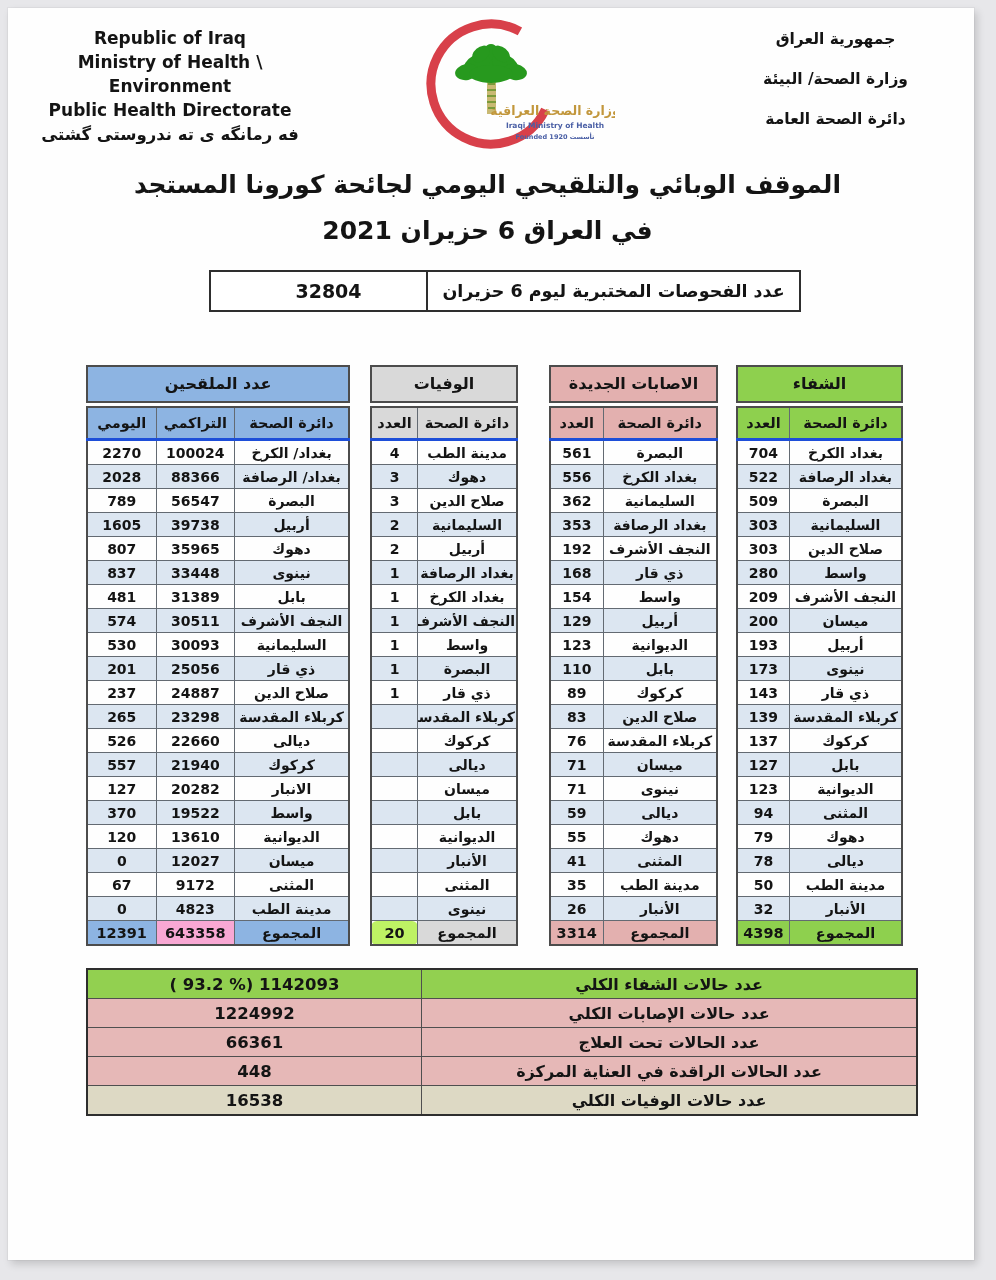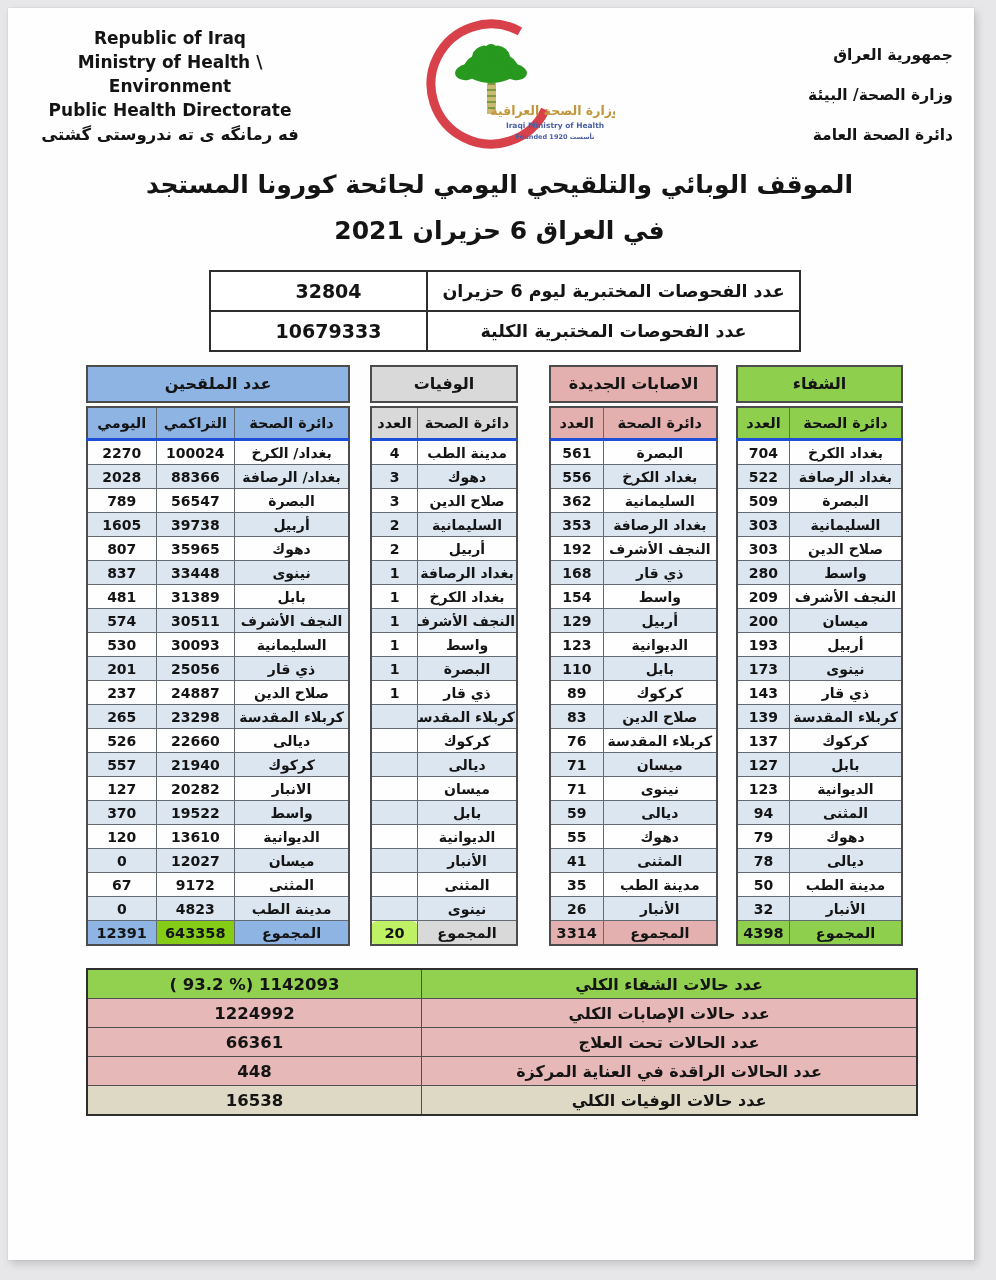--- a/index.html
+++ b/index.html
@@ -12,25 +12,25 @@
   }
   .page{
     position:absolute;left:8px;top:8px;width:966px;height:1252px;
     background:#fefefe;
     box-shadow:3px 4px 8px rgba(0,0,0,.16), 0 0 0 1px rgba(0,0,0,.03);
   }
   
   .hdr-left{position:absolute;left:20px;top:26px;width:300px;text-align:center;}
   .hdr-left .en{font-size:17px;line-height:24px;}
   .hdr-left .ku{font-size:16.5px;line-height:26px;direction:rtl;}
-  .hdr-right{position:absolute;left:718px;top:40px;width:235px;direction:rtl;}
+  .hdr-right{position:absolute;left:718px;top:24px;width:235px;text-align:center;direction:rtl;}
   .hdr-right .ar{font-size:15.5px;height:40px;line-height:30px;}
   .logo{position:absolute;left:403px;top:12px;width:212px;height:150px;}
   
-  .title-line{position:absolute;left:0;width:975px;text-align:center;direction:rtl;font-size:25px;padding-left:12px;}
+  .title-line{position:absolute;left:0;width:975px;text-align:center;direction:rtl;font-size:25px;}
   #title1{top:170px;}
   #title2{top:216px;}
   
   #test-table{position:absolute;left:209px;top:270px;width:588px;border:2px solid #2e2e2e;background:#fff;}
   #test-table .srow{display:flex;height:38px;}
   #test-table .srow + .srow{border-top:2px solid #2e2e2e;}
   #test-table .sval{width:195px;display:flex;align-items:center;justify-content:center;font-size:19px;padding-left:20px;}
   #test-table .slab{flex:1;border-left:2px solid #2e2e2e;display:flex;align-items:center;justify-content:center;direction:rtl;font-size:17.5px;}
   
   .gt{position:absolute;top:365px;}
@@ -100,24 +100,20 @@
 </div>
 
 <div class="title-line" id="title1">الموقف الوبائي والتلقيحي اليومي لجائحة كورونا المستجد</div>
 <div class="title-line" id="title2">في العراق 6  حزيران 2021</div>
 
 <div id="test-table">
     <div class="srow">
       <div class="sval">32804</div>
       <div class="slab">عدد الفحوصات المختبرية  ليوم 6 حزيران</div>
     </div>
-    <div class="srow">
-      <div class="sval">10679333</div>
-      <div class="slab">عدد الفحوصات المختبرية الكلية</div>
-    </div>
   </div>
 
 <div class="gt w3" id="t-vacc">
     <div class="gt-title" style="background: rgb(141, 180, 226);">عدد الملقحين</div>
     <table class="gov">
       <tbody>
         <tr class="sub">
           <th style="background: rgb(141, 180, 226);">دائرة الصحة</th>
           <th style="background: rgb(141, 180, 226);">التراكمي</th>
           <th style="background: rgb(141, 180, 226);">اليومي</th>
@@ -217,21 +213,21 @@
           <td>9172</td>
           <td>67</td>
         </tr>
         <tr class="alt">
           <td>مدينة الطب</td>
           <td>4823</td>
           <td>0</td>
         </tr>
         <tr class="total">
           <td style="background: rgb(141, 180, 226);">المجموع</td>
-          <td style="background: #84cc16; margin-left: 17px;">643358</td>
+          <td style="background: #f9a8d4; margin-left: 17px;">643358</td>
           <td style="background: rgb(141, 180, 226);">12391</td>
         </tr>
       </tbody>
     </table>
   </div>
 <div class="gt w2" id="t-death">
     <div class="gt-title" style="background: rgb(217, 217, 217);">الوفيات</div>
     <table class="gov">
       <tbody>
         <tr class="sub">

